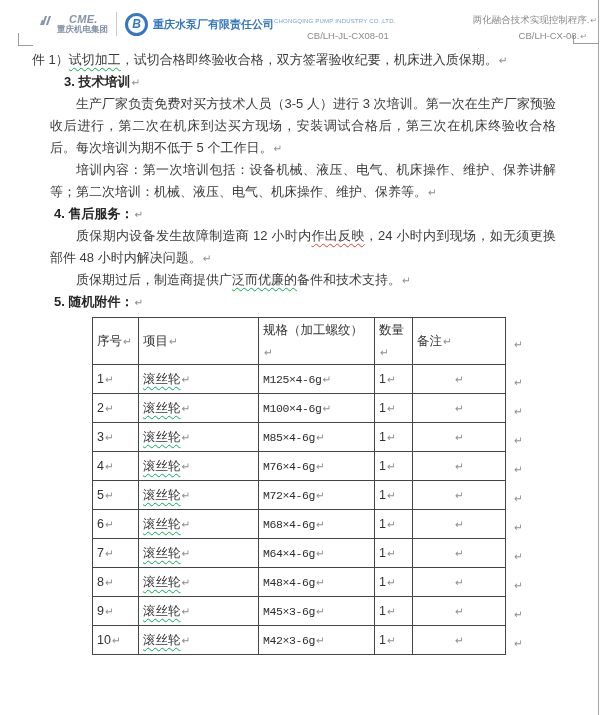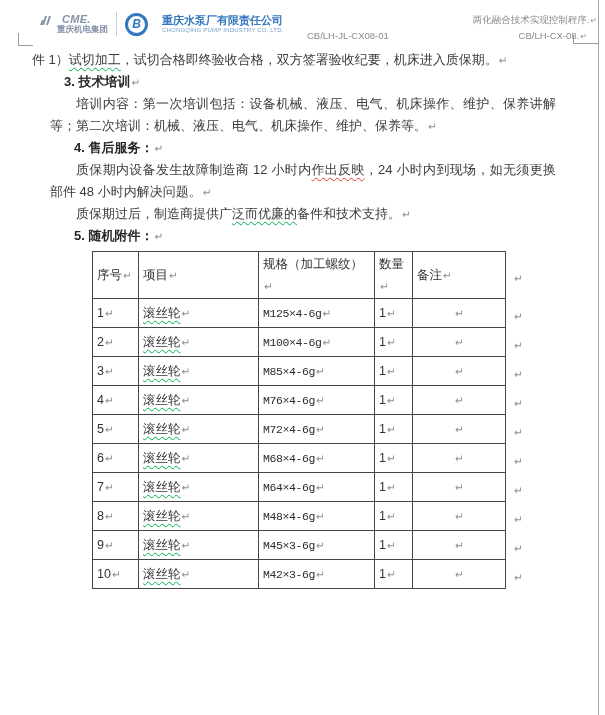--- a/index.html
+++ b/index.html
@@ -12,46 +12,46 @@
   
   .crop { position:absolute; background:#9b9b9b; }
   .crop.tl-v { left:18px; top:33px; width:1px; height:13px; }
   .crop.tl-h { left:18px; top:45px; width:15px; height:1px; }
   .crop.tr-v { left:573px; top:35px; width:1px; height:9px; }
   .crop.tr-h { left:573px; top:43px; width:25px; height:1px; }
 
   
   .logos { position:absolute; left:40px; top:12px; display:flex; align-items:center; gap:8px; }
   .cme { display:flex; flex-direction:column; line-height:1.05; }
-  .cme-top { display:flex; align-items:flex-end; gap:9px; }
+  .cme-top { display:flex; align-items:flex-end; gap:16px; }
   .cme-name { font-size:11px; font-weight:bold; font-style:italic; color:#8593a9; letter-spacing:0.3px; }
   .cme-sub { font-size:8.5px; font-weight:bold; color:#8593a9;margin-left:17px; }
   .divider { width:1px; height:24px; background:#c6ccd7; }
   .pump { display:flex; align-items:center; gap:5px; }
   .pump-mark { width:17px; height:17px; border:3px solid #3577c0; border-radius:50%;
                color:#3577c0; font-weight:bold; font-style:italic; font-size:12px;
                display:flex; align-items:center; justify-content:center; }
-  .pump-names { display:flex; flex-direction:column; line-height:1.15;margin-left:9px; }
+  .pump-names { display:flex; line-height:1.15; }
   .pump-name { font-size:11px; font-weight:bold; color:#3577c0; }
   .pump-sub { font-size:6px; color:#7aa0cc; letter-spacing:0.2px; }
 
   .hdr-txt { position:absolute; font-size:9.5px; color:#8a8a8a; white-space:nowrap;padding-left:22px; }
   .hdr-title { top:14px; right:8px; }
   .hdr-doc-center { top:30px; left:285px; }
   .hdr-doc-right { top:30px; right:18px; }
   .hdr-txt .pm { font-size:8px; }
 
   
   .doc { position:absolute; left:32px; top:49px; width:524px; color:#3b3b3b;
          font-size:13px; line-height:22px; }
   .para { margin:0; }
   .para.cont    { }
   .para.sub     { margin-left:33px; }
   .para.heading   { margin-left:32px; font-weight:bold; color:#262626; }
-  .para.heading-b { margin-left:42px; font-weight:bold; color:#262626; }
+  .para.heading-b { margin-left:22px; font-weight:bold; color:#262626; }
   .para.indent  { margin-left:18px; text-indent:2em; text-align:justify; }
 
   .sq-green { text-decoration:underline wavy #00b050 1px; text-underline-offset:3px; text-decoration-skip-ink:none; }
   .sq-red   { text-decoration:underline wavy #e03c31 1px; text-underline-offset:3px; text-decoration-skip-ink:none; }
 
   .pm { color:#909090; font-size:10.5px; margin-left:1px; font-weight:normal; }
 
   
   table.attach-tbl { border-collapse:collapse; table-layout:fixed; margin:4px 0 0 60px; }
   .attach-tbl col.c1 { width:46px; } .attach-tbl col.c2 { width:120px; }
@@ -98,20 +98,21 @@
   </div>
 
   <div class="hdr-txt hdr-title"><span>两化融合技术实现控制程序.</span><span class="pm">↵</span></div>
   <div class="hdr-txt hdr-doc-center">CB/LH-JL-CX08-01</div>
   <div class="hdr-txt hdr-doc-right"><span>CB/LH-CX-08.</span><span class="pm">↵</span></div>
 
   <div class="doc">
     <div id="paragraphs">
         <div class="para cont"><span>件 1）</span><span class="sq-green">试切加工</span><span>，试切合格即终验收合格，双方签署验收纪要，机床进入质保期。</span><span class="pm">↵</span></div>
         <div class="para heading"><span>3. 技术培训</span><span class="pm">↵</span></div>
+        <div class="para indent"><span>生产厂家负责免费对买方技术人员（3-5 人）进行 3 次培训。第一次在生产厂家预验收后进行，第二次在机床到达买方现场，安装调试合格后，第三次在机床终验收合格后。每次培训为期不低于 5 个工作日。</span><span class="pm">↵</span></div>
         <div class="para indent"><span>培训内容：第一次培训包括：设备机械、液压、电气、机床操作、维护、保养讲解等；第二次培训：机械、液压、电气、机床操作、维护、保养等。</span><span class="pm">↵</span></div>
         <div class="para heading-b"><span>4. 售后服务：</span><span class="pm">↵</span></div>
         <div class="para indent"><span>质保期内设备发生故障制造商 12 小时内</span><span class="sq-red">作出反映</span><span>，24 小时内到现场，如无须更换部件 48 小时内解决问题。</span><span class="pm">↵</span></div>
         <div class="para indent"><span>质保期过后，制造商提供广</span><span class="sq-green">泛而优廉的</span><span>备件和技术支持。</span><span class="pm">↵</span></div>
         <div class="para heading-b"><span>5. 随机附件：</span><span class="pm">↵</span></div>
       </div>
 
     <table class="attach-tbl">
       <colgroup>
           <col class="c1">

